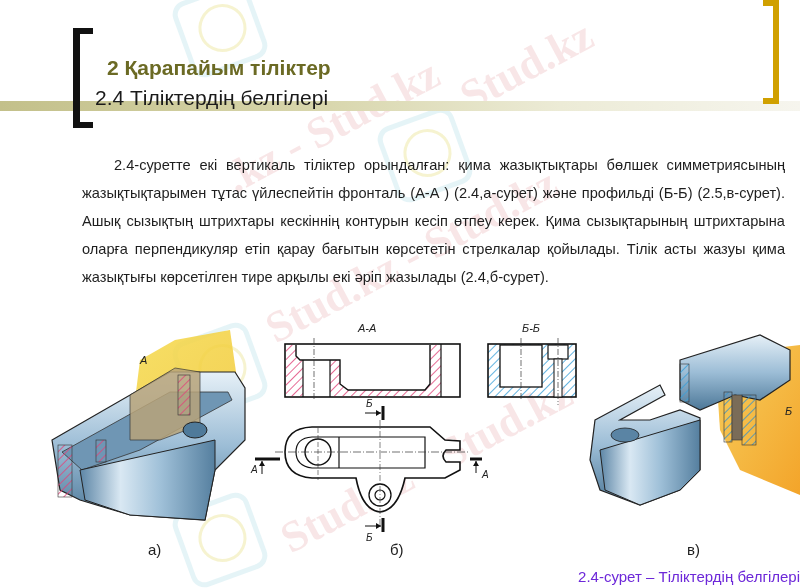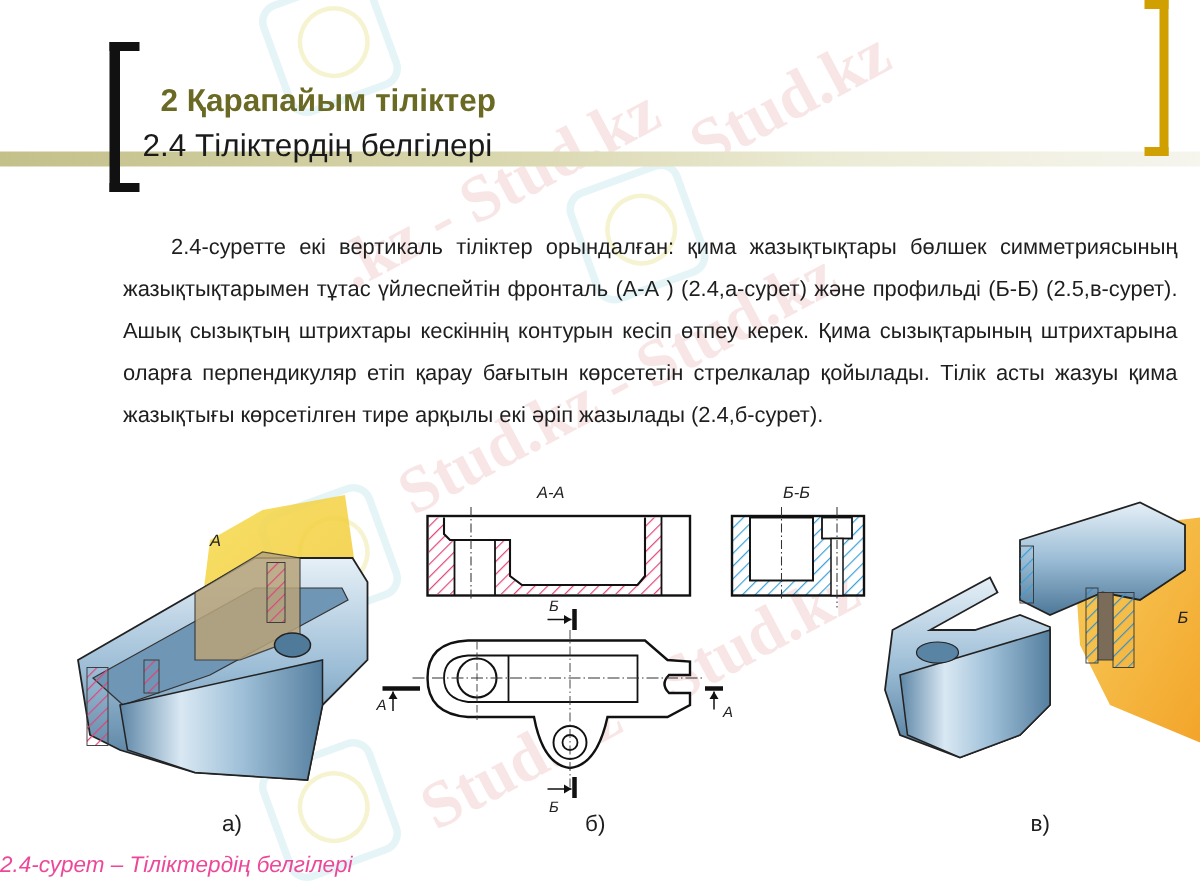--- a/index.html
+++ b/index.html
@@ -47,21 +47,21 @@
     color: #1a1a1a; z-index: 4; margin: 0;
   }
   .body-text {
     position: absolute; left: 82px; top: 151px; width: 703px;
     font-size: 14.6px; line-height: 28px; color: #1e1e1e;
     text-align: justify; z-index: 4; margin: 0;
   }
   .body-text .indent { display: inline-block; width: 32px; }
   .figure-area { position: absolute; left: 0; top: 290px; width: 800px; height: 260px; z-index: 3; }
   .fig-label { position: absolute; font-size: 15px; color: #1e1e1e; z-index: 4; }
-  .caption { position: absolute; left: 0; width: 800px; top: 568px; text-align: left; font-size: 15px; color: #ec4899; z-index: 4; font-style: italic; }
+  .caption { position: absolute; left: 0; width: 800px; top: 568px; text-align: right; font-size: 15px; color: #6d28d9; z-index: 4; }
   svg text { font-family: "Liberation Sans", sans-serif; }
 </style>
 </head>
 <body>
 
 <div class="wm-logo" style="left:180px;top:-10px;"></div>
 <div class="wm-logo" style="left:180px;top:330px;"></div>
 <div class="wm-logo" style="left:180px;top:500px;"></div>
 <div class="wm-logo" style="left:385px;top:115px;"></div>
 <div class="watermark" style="left:455px;top:40px;">Stud.kz</div>

